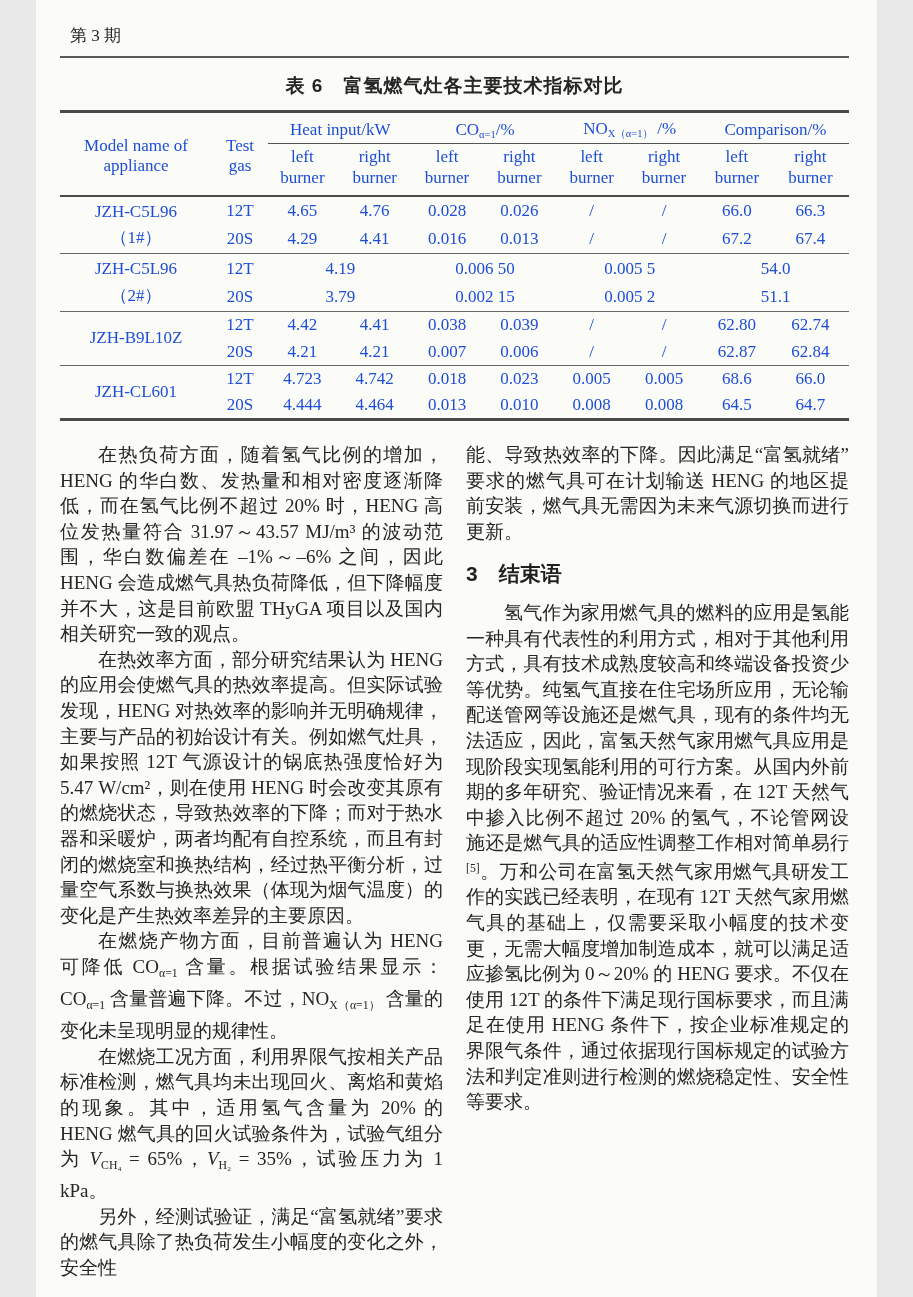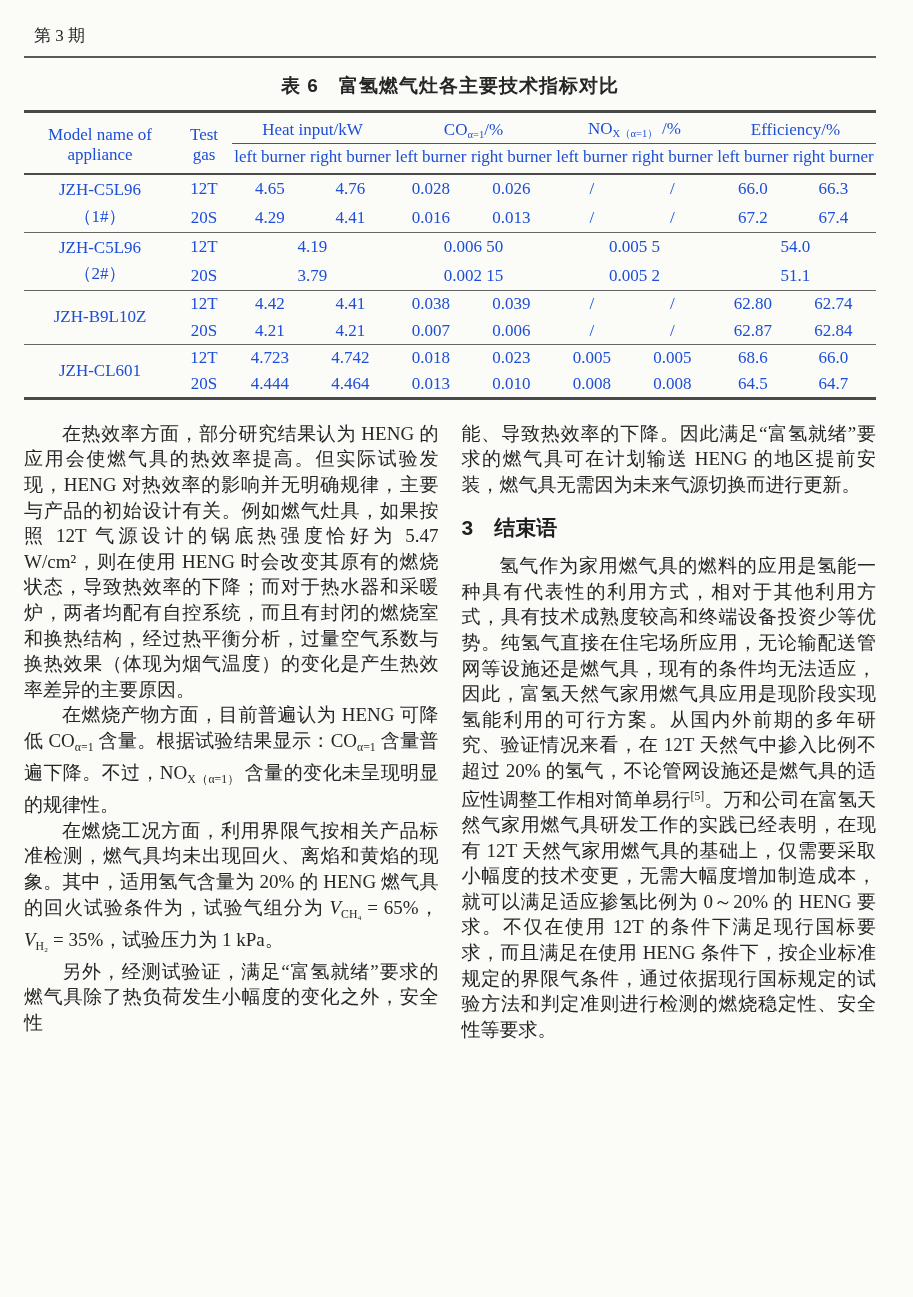--- a/index.html
+++ b/index.html
@@ -1,21 +1,21 @@
 <!DOCTYPE html>
 <html lang="zh"><head>
 <meta charset="utf-8">
 <style>
   * { margin:0; padding:0; box-sizing:border-box; }
   html,body { background:#e9e9e9; }
   .page {
-    width:913px; height:1297px; margin:0 auto; overflow:hidden;
+    width:841px; height:1297px; margin:0 auto; overflow:hidden;
     background:#fbfbf8; color:#262626;
     font-family:"Liberation Serif","DejaVu Serif",serif;
-    padding:16px 37px 0 24px; position:relative;
+    padding:16px 28px 0 24px; position:relative;
   }
   
   .runhead {
     display:grid; grid-template-columns:1fr auto 1fr; align-items:baseline;
     font-size:17px; padding:8px 10px 0 10px;
   }
   .runhead .left  { text-align:left; }
   .runhead .mid   { text-align:center; letter-spacing:1px; }
   .runhead .right { text-align:right; }
   .head-rule { border:none; border-top:2px solid #5a5a5a; margin-top:9px; }
@@ -75,21 +75,21 @@
   <div class="tbl-title-zh">表 6　富氢燃气灶各主要技术指标对比</div>
 
   <table class="perf">
     <thead>
       <tr class="grp-row">
         <th class="model-h" rowspan="2">Model name of appliance</th>
         <th class="gas-h" rowspan="2">Test gas</th>
         <th class="grp" colspan="2"><span>Heat input/kW</span></th>
         <th class="grp" colspan="2"><span>CO</span><sub>α=1</sub><span>/%</span></th>
         <th class="grp" colspan="2"><span>NO</span><sub>X（α=1）</sub><span> /%</span></th>
-        <th class="grp" colspan="2"><span>Efficiency/%</span></th>
+        <th class="grp" colspan="2"><span>Comparison/%</span></th>
       </tr>
       <tr>
         <th class="sub">left burner</th>
         <th class="sub">right burner</th>
         <th class="sub">left burner</th>
         <th class="sub">right burner</th>
         <th class="sub">left burner</th>
         <th class="sub">right burner</th>
         <th class="sub">left burner</th>
         <th class="sub">right burner</th>
@@ -184,20 +184,21 @@
         <td>0.008</td>
         <td>0.008</td>
         <td>64.5</td>
         <td>64.7</td>
       </tr>
     </tbody>
   </table>
 
   <div class="columns">
     <section class="col">
+      <p>在热负荷方面，随着氢气比例的增加，HENG 的华白数、发热量和相对密度逐渐降低，而在氢气比例不超过 20% 时，HENG 高位发热量符合 31.97～43.57 MJ/m³ 的波动范围，华白数偏差在 –1%～–6% 之间，因此 HENG 会造成燃气具热负荷降低，但下降幅度并不大，这是目前欧盟 THyGA 项目以及国内相关研究一致的观点。</p>
       <p>在热效率方面，部分研究结果认为 HENG 的应用会使燃气具的热效率提高。但实际试验发现，HENG 对热效率的影响并无明确规律，主要与产品的初始设计有关。例如燃气灶具，如果按照 12T 气源设计的锅底热强度恰好为 5.47 W/cm²，则在使用 HENG 时会改变其原有的燃烧状态，导致热效率的下降；而对于热水器和采暖炉，两者均配有自控系统，而且有封闭的燃烧室和换热结构，经过热平衡分析，过量空气系数与换热效果（体现为烟气温度）的变化是产生热效率差异的主要原因。</p>
       <p><span>在燃烧产物方面，目前普遍认为 HENG 可降低 CO</span><sub>α=1</sub><span> 含量。根据试验结果显示：CO</span><sub>α=1</sub><span> 含量普遍下降。不过，NO</span><sub>X（α=1）</sub><span> 含量的变化未呈现明显的规律性。</span></p>
       <p><span>在燃烧工况方面，利用界限气按相关产品标准检测，燃气具均未出现回火、离焰和黄焰的现象。其中，适用氢气含量为 20% 的 HENG 燃气具的回火试验条件为，试验气组分为 </span><i>V</i><sub>CH₄</sub><span> = 65%，</span><i>V</i><sub>H₂</sub><span> = 35%，试验压力为 1 kPa。</span></p>
       <p>另外，经测试验证，满足“富氢就绪”要求的燃气具除了热负荷发生小幅度的变化之外，安全性</p>
     </section>
     <section class="col">
       <p class="cont">能、导致热效率的下降。因此满足“富氢就绪”要求的燃气具可在计划输送 HENG 的地区提前安装，燃气具无需因为未来气源切换而进行更新。</p>
       <h2 class="sec-head">
         <span>3</span>
         <span>结束语</span>

